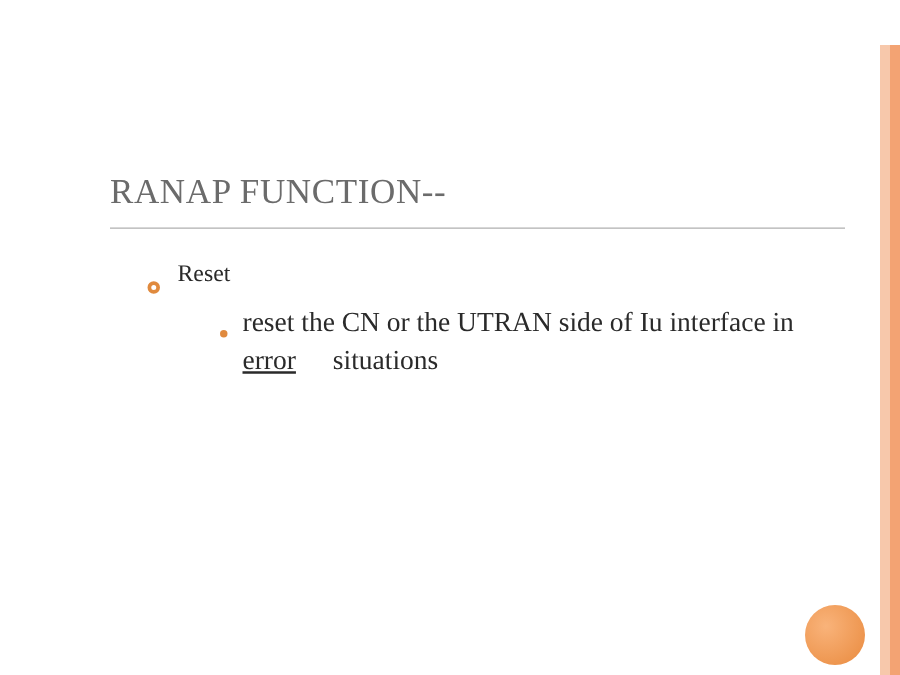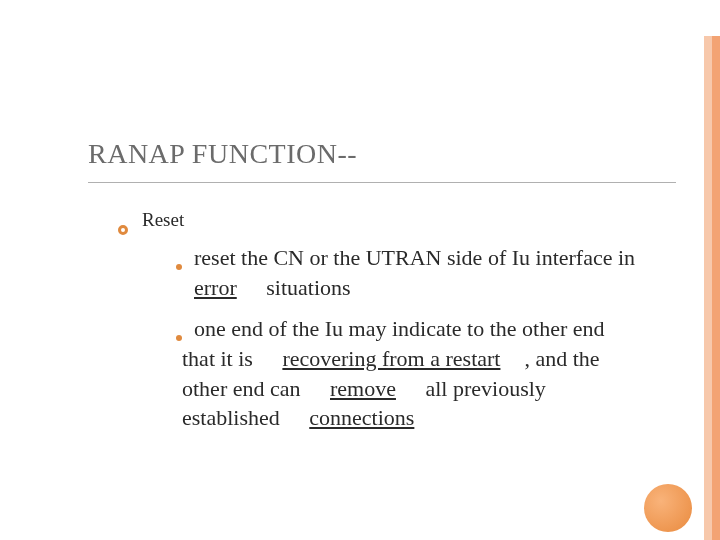--- a/index.html
+++ b/index.html
@@ -109,17 +109,16 @@
 
 <div class="slide">
   <h1 class="title">RANAP FUNCTION--</h1>
   <hr class="title-rule">
   <ul class="level1">
     <li>
       <span class="bullet-ring"></span>
       <span>Reset</span>
       <ul class="level2" id="level2-list">
           <li><span class="bullet-dot"></span><span>reset the CN or the UTRAN side of Iu interface in </span><span class="u">error</span><span> situations</span></li>
-          <li><span class="bullet-dot"></span><span>one end of the Iu may indicate to the other end that it is </span><span class="u">recovering from a restart</span><span>, and the other end can </span><span class="u">remove</span><span> all previously established </span><span class="u">connections</span></li>
         </ul>
     </li>
   </ul>
 </div>
 
 </body></html>

